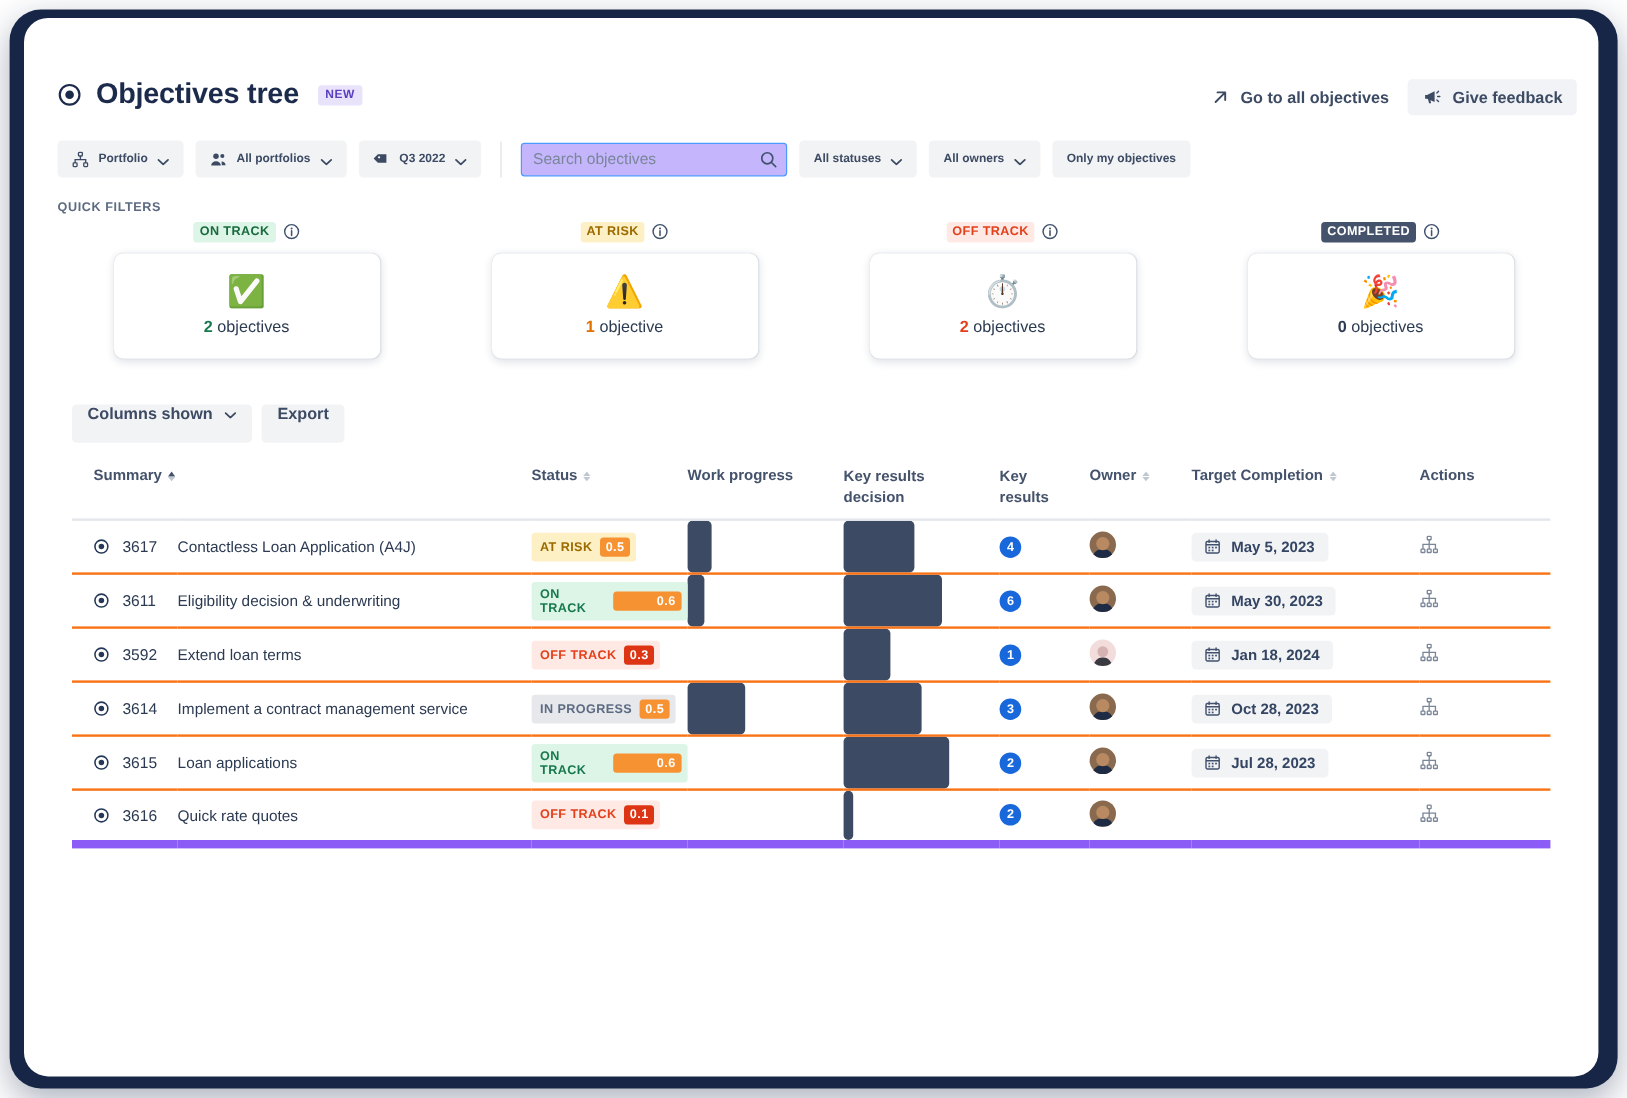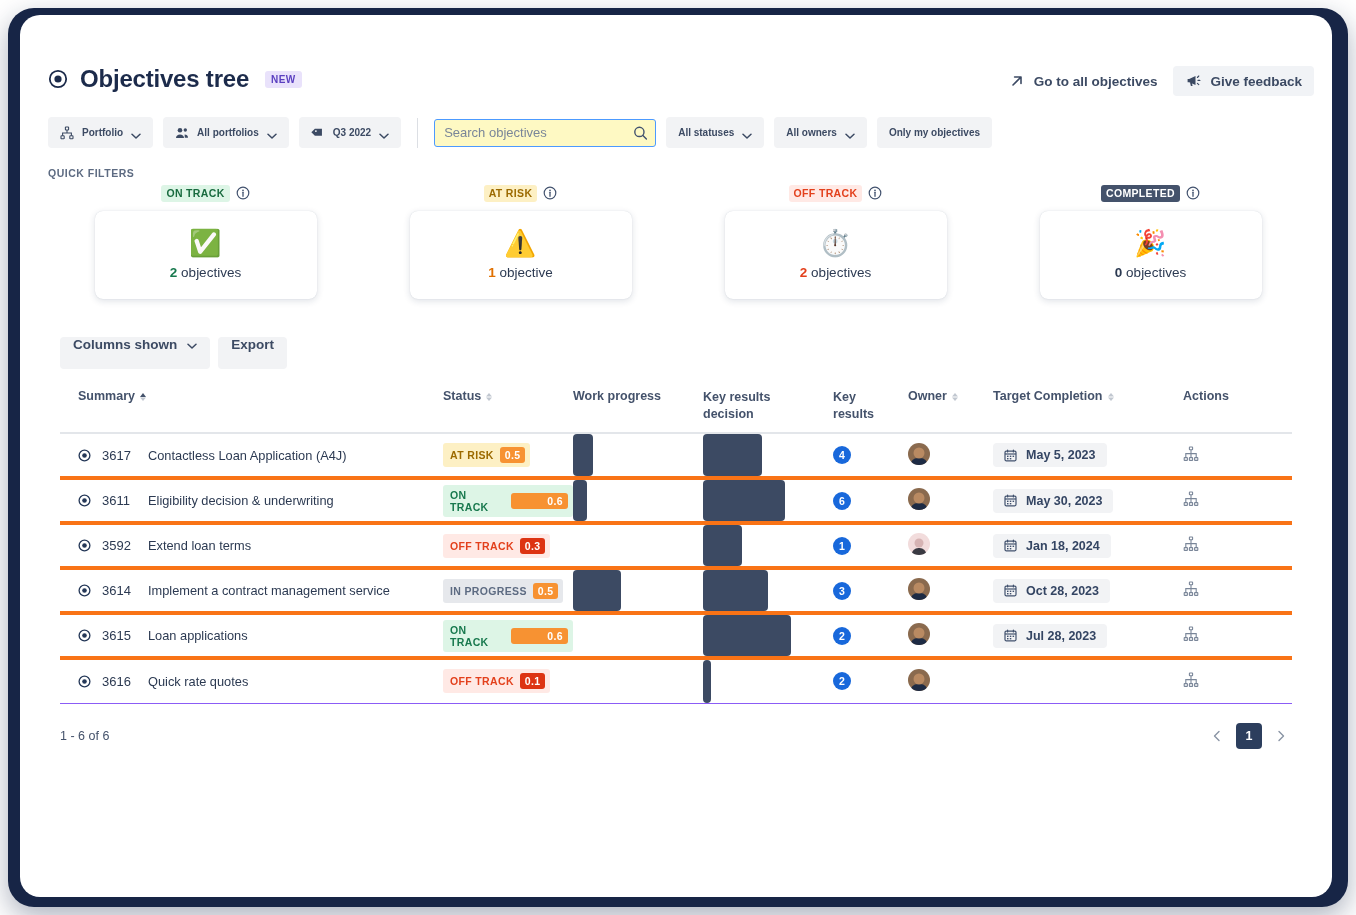--- a/index.html
+++ b/index.html
@@ -68,21 +68,21 @@
   }
   .chip .ic { width: 14px; height: 14px; display: inline-block; }
   .caret { width: 10px; height: 6px; display:inline-block; }
   .divider-v {
     width: 1px; height: 30px; background: #dcdfe4; margin: 0 6px;
   }
   .search-box {
     position: relative;
     width: 222px; height: 28px;
     border: 1.5px solid #4c9aff; border-radius: 3px;
-    background: #fef9c3;
+    background: #c4b5fd;
     display: flex; align-items: center;
   }
   .search-box input {
     border: none; outline: none; background: transparent;
     font-family: inherit; font-size: 13px; color: #3c4a63;
     padding: 0 28px 0 9px; width: 100%; height: 100%;
   }
   .search-box input::placeholder { color: #7a8699; }
   .search-icon-wrap {
     position: absolute; right: 7px; top: 50%; transform: translateY(-50%);
@@ -153,24 +153,24 @@
   table.objtable th {
     text-align: left; vertical-align: top;
     font-size: 12.5px; font-weight: 700; color: #44526b;
     padding: 6px 0 0 0; height: 50px;
   }
   .th-inner { display: inline-flex; align-items: flex-start; gap: 4px; }
   .sort-ic { width: 8px; height: 12px; display:inline-block; margin-top: 2px; }
   table.objtable thead tr { border-bottom: 2px solid #e3e6ea; }
   table.objtable td {
     height: 45px; vertical-align: middle;
-    border-bottom: 4px solid #f97316;
+    border-bottom: 2px solid #f97316;
     font-size: 12.8px; color: #2c3a52;
   }
-  table.objtable tbody tr:last-child td { border-bottom: 1px solid #8b5cf6; }
+  table.objtable tbody tr:last-child td { border-bottom: 7px solid #8b5cf6; }
   .col-id { width: 88px; }
   .col-sum { width: 295px; }
   .col-status { width: 130px; }
   .col-wp { width: 130px; }
   .col-krp { width: 130px; }
   .col-kr { width: 75px; }
   .col-own { width: 85px; }
   .col-tc { width: 190px; }
   .col-act { width: 109px; }
 
@@ -784,31 +784,15 @@
                     <rect x="1.2" y="11.6" width="3.2" height="2.8" rx="0.5" fill="none" stroke="#7a8699" stroke-width="1.1"></rect>
                     <rect x="6.4" y="11.6" width="3.2" height="2.8" rx="0.5" fill="none" stroke="#7a8699" stroke-width="1.1"></rect>
                     <rect x="11.6" y="11.6" width="3.2" height="2.8" rx="0.5" fill="none" stroke="#7a8699" stroke-width="1.1"></rect>
                     <path d="M8 3.8v3.6M2.8 11.6V7.6h10.4v4M8 7.6v4" fill="none" stroke="#7a8699" stroke-width="1.1"></path>
                   </svg></span></td>
             </tr>
           </tbody>
     </table>
   </div>
 
-  <div class="table-footer">
-    <span class="result-count">1 - 6 of 6</span>
-    <div class="pager">
-      <button class="pg-arrow">
-        <svg viewBox="0 0 12 12" width="12" height="12">
-              <path d="M8 1.5 3.5 6 8 10.5" fill="none" stroke="#8993a4" stroke-width="1.4" stroke-linecap="round" stroke-linejoin="round"></path>
-            </svg>
-      </button>
-      <button class="pg-num">1</button>
-      <button class="pg-arrow">
-        <svg viewBox="0 0 12 12" width="12" height="12">
-              <path d="M4 1.5 8.5 6 4 10.5" fill="none" stroke="#8993a4" stroke-width="1.4" stroke-linecap="round" stroke-linejoin="round"></path>
-            </svg>
-      </button>
-    </div>
-  </div>
 
 </div>
 </div>
 
 </body></html>

